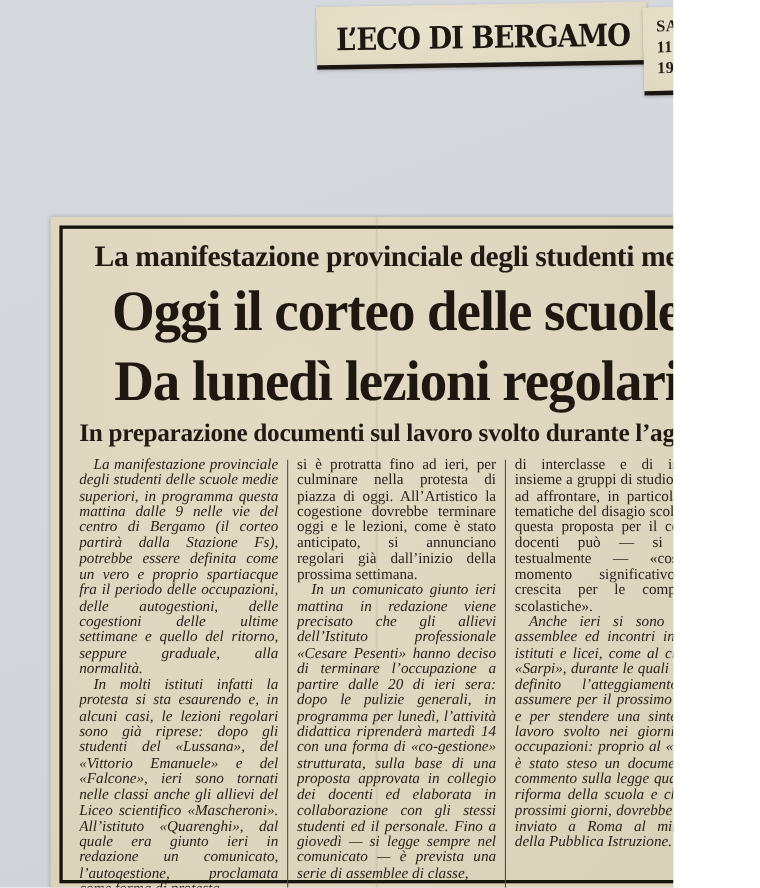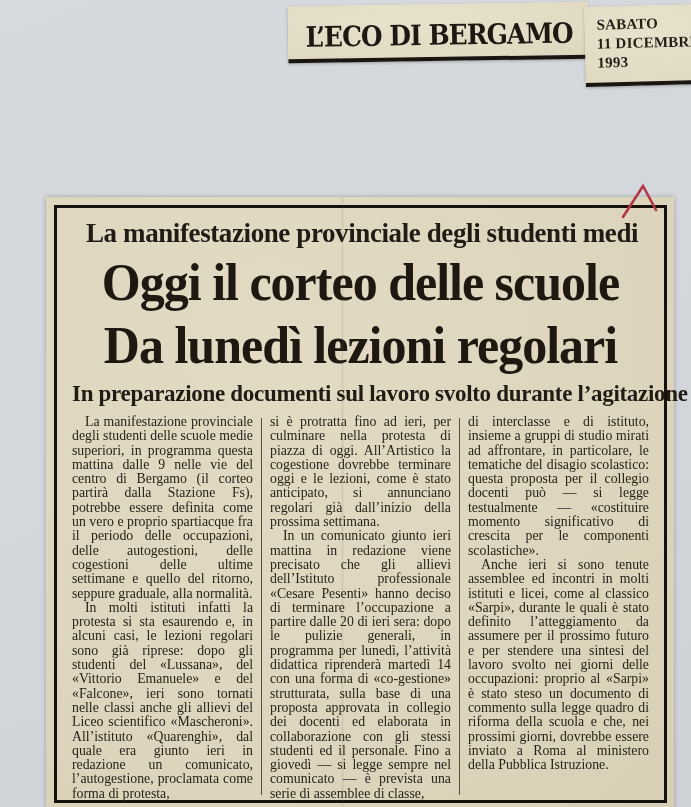--- a/index.html
+++ b/index.html
@@ -1,18 +1,18 @@
 <!DOCTYPE html>
 <html lang="it"><head>
 <meta charset="utf-8">
 <style>
   html,body{margin:0;padding:0;}
   .scan{
     position:relative;
-    width:691px;height:807px;
+    width:612px;height:807px;
     background:linear-gradient(160deg,#d6d9dd 0%,#d3d6da 55%,#ced1d6 100%);
     overflow:hidden;
     font-family:"Liberation Serif",serif;
   }
 
   
   .masthead{position:absolute;left:288px;top:4px;display:flex;align-items:flex-start;}
   .mh-piece{
     background:radial-gradient(ellipse at 40% 30%,#e8e1cb,#e2dbc4 70%,#ded7bf 100%);
     border-bottom:4px solid #1a150f;
@@ -72,21 +72,21 @@
 
   .cols{display:flex;align-items:stretch;}
   .col{
     flex:1 1 0;
     font-size:13.8px;line-height:14.3px;
     color:#29221a;text-align:justify;
     hyphens:auto;-webkit-hyphens:auto;
     overflow:hidden;
   }
   .col p{margin:0;}
-  .col p.indent{text-indent:13px;}
+  .col p.indent{text-indent:13px;font-style:italic;}
   .rule{width:1px;background:#55503f;margin:3px 8px 6px 8px;}
 </style>
 </head>
 <body>
 
 <div class="scan">
 
   <div class="masthead">
     <div class="mh-piece mh-left">
       <div class="mh-title">L’ECO DI BERGAMO</div>

